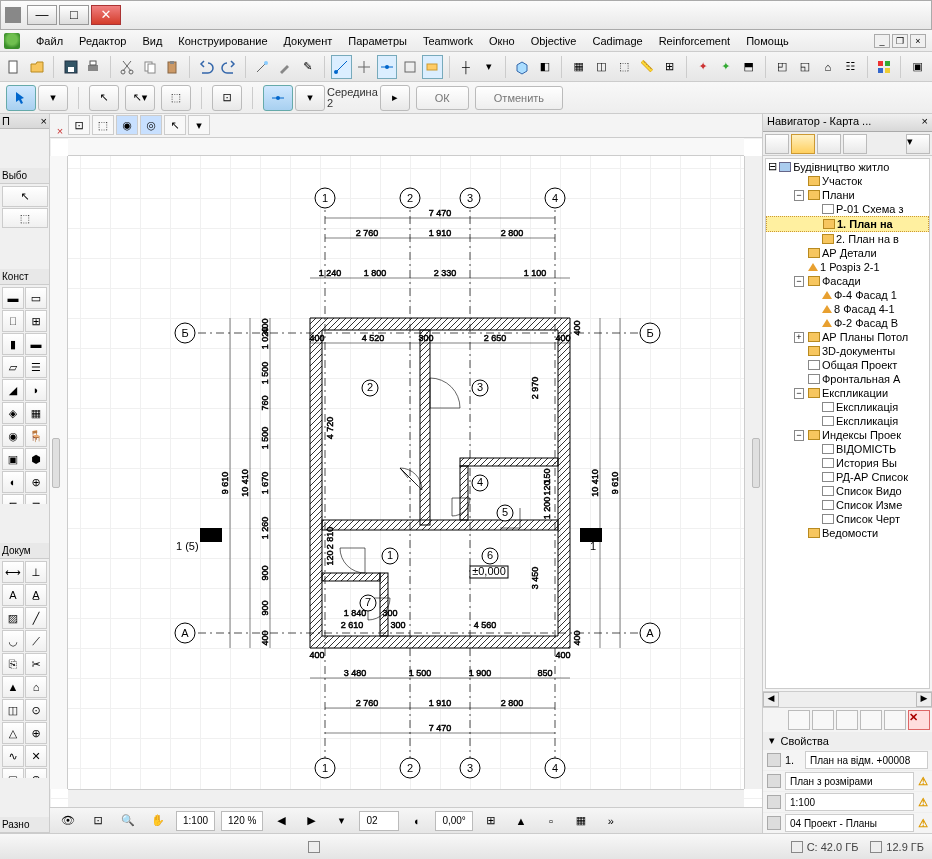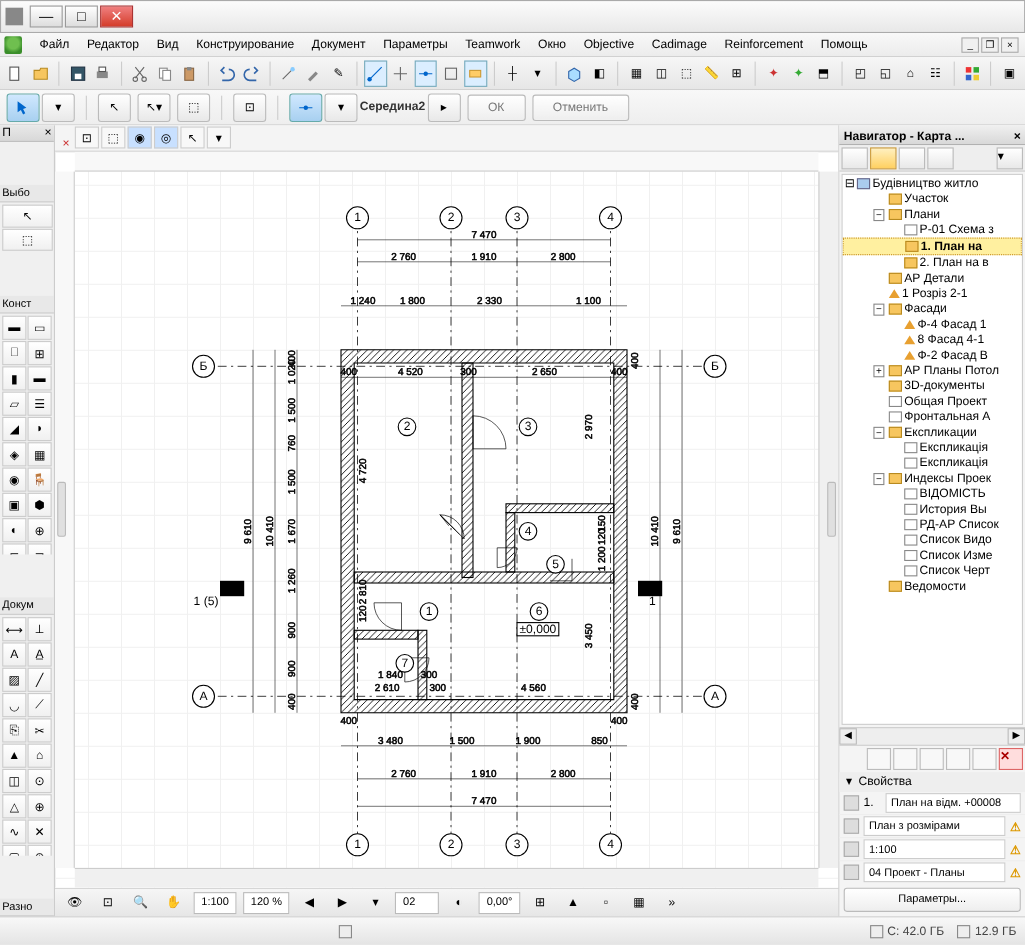--- a/index.html
+++ b/index.html
@@ -21,21 +21,21 @@
 .toolbar-row { height: 30px; background: linear-gradient(#f6f6f6,#e6e6e6); border-bottom: 1px solid #ccc; display: flex; align-items: center; padding: 0 4px; gap: 2px; }
 .tb-btn { width: 24px; height: 24px; border: 1px solid transparent; display: flex; align-items: center; justify-content: center; cursor: default; }
 .tb-sep { width: 1px; height: 22px; background: #ccc; margin: 0 4px; }
 .tb-btn svg { width: 16px; height: 16px; }
 .tb-btn.active { background: #dbeeff; border: 1px solid #7ab; }
 
 .options-bar { height: 32px; background: linear-gradient(#f8f8f8,#eee); border-bottom: 1px solid #ccc; display: flex; align-items: center; padding: 0 6px; gap: 6px; }
 .opt-group { display: flex; align-items: center; gap: 2px; }
 .opt-btn { width: 30px; height: 26px; border: 1px solid #bbb; background: linear-gradient(#fff,#e8e8e8); border-radius: 3px; display: flex; align-items: center; justify-content: center; }
 .opt-btn.blue { background: linear-gradient(#d0e8ff,#a8d0f0); border-color: #6aa; }
-.opt-label { display: flex; flex-direction: row; font-size: 10px; line-height: 11px; color: #333; font-weight: bold; }
+.opt-label { display: flex; flex-direction: column; font-size: 10px; line-height: 11px; color: #333; }
 .std-btn { height: 24px; padding: 0 18px; border: 1px solid #bbb; border-radius: 3px; background: linear-gradient(#fff,#eee); color: #777; }
 
 .main-area { position: absolute; top: 114px; bottom: 26px; left: 0; right: 0; display: flex; }
 
 .left-palette { width: 50px; background: #f0f0f0; border-right: 1px solid #ccc; display: flex; flex-direction: column; }
 .pal-header { height: 16px; background: linear-gradient(#e8e8e8,#d8d8d8); border-bottom: 1px solid #bbb; font-size: 9px; padding: 1px 2px; display: flex; align-items: center; justify-content: space-between; }
 .pal-header .x { cursor: default; }
 .pal-section-hdr { font-size: 10px; padding: 2px; background: #e8e8e8; border-bottom: 1px solid #ccc; margin-top: 39px; }
 .pal-tools { display: flex; flex-direction: column; padding: 2px; gap: 1px; overflow: hidden; }
 .pal-row { display: flex; gap: 1px; }
@@ -57,21 +57,21 @@
 .floorplan { position: absolute; left: 70px; top: 40px; width: 560px; height: 610px; }
 .floorplan svg { width: 100%; height: 100%; }
 .dim-text { font-size: 9px; fill: #000; text-anchor: middle; }
 .grid-bubble { fill: #fff; stroke: #000; stroke-width: 1; }
 .grid-bubble-txt { font-size: 11px; text-anchor: middle; dominant-baseline: central; }
 
 .quickbar { height: 26px; background: linear-gradient(#f6f6f6,#e6e6e6); border-top: 1px solid #ccc; display: flex; align-items: center; padding: 0 6px; gap: 6px; }
 .qb-field { height: 20px; border: 1px solid #bbb; background: #fff; padding: 0 6px; display: flex; align-items: center; font-size: 10px; }
 
 .right-panel { width: 170px; background: #f4f4f4; border-left: 1px solid #ccc; display: flex; flex-direction: column; }
-.nav-header { height: 18px; background: linear-gradient(#f0f0f0,#d8d8d8); border-bottom: 1px solid #aaa; padding: 1px 4px; font-weight: bold; font-size: 10px; display: flex; justify-content: space-between; align-items: flex-end; }
+.nav-header { height: 18px; background: linear-gradient(#f0f0f0,#d8d8d8); border-bottom: 1px solid #aaa; padding: 1px 4px; font-weight: normal; font-size: 10px; display: flex; justify-content: space-between; }
 .nav-tabs { height: 24px; display: flex; gap: 2px; padding: 2px; background: #eee; border-bottom: 1px solid #ccc; }
 .nav-tab { width: 24px; height: 20px; border: 1px solid #bbb; background: linear-gradient(#fff,#e8e8e8); }
 .nav-tab.active { background: linear-gradient(#fff0c0,#ffd060); border-color: #cc9933; }
 .nav-tree { flex: 1; background: #fff; border: 1px solid #ccc; margin: 2px; overflow: auto; font-size: 10px; }
 .tree-item { padding: 1px 2px; white-space: nowrap; display: flex; align-items: center; gap: 2px; cursor: default; }
 .tree-item.selected { background: #fff0a0; border: 1px dotted #cc9933; }
 .ti-indent2 { padding-left: 28px; }
 .ti-indent3 { padding-left: 42px; text-align: center; }
 .ti-icon { width: 12px; height: 10px; display: inline-block; }
 .ti-folder { background: #f7c65f; border: 1px solid #b88a20; }
@@ -812,21 +812,20 @@
       <div class="props-row">
         <span class="ic"></span>
         <div class="fld">1:100</div>
         <span class="warn">⚠</span>
       </div>
       <div class="props-row">
         <span class="ic"></span>
         <div class="fld">04 Проект - Планы</div>
         <span class="warn">⚠</span>
       </div>
-      <div class="props-btn">Параметры...</div>
     </div>
   </div>
 
 </div>
 
 <div class="statusbar">
   <div class="st-item" style="margin-right:auto; margin-left:300px">
     <span class="st-icon"></span>
   </div>
   <div class="st-item">

